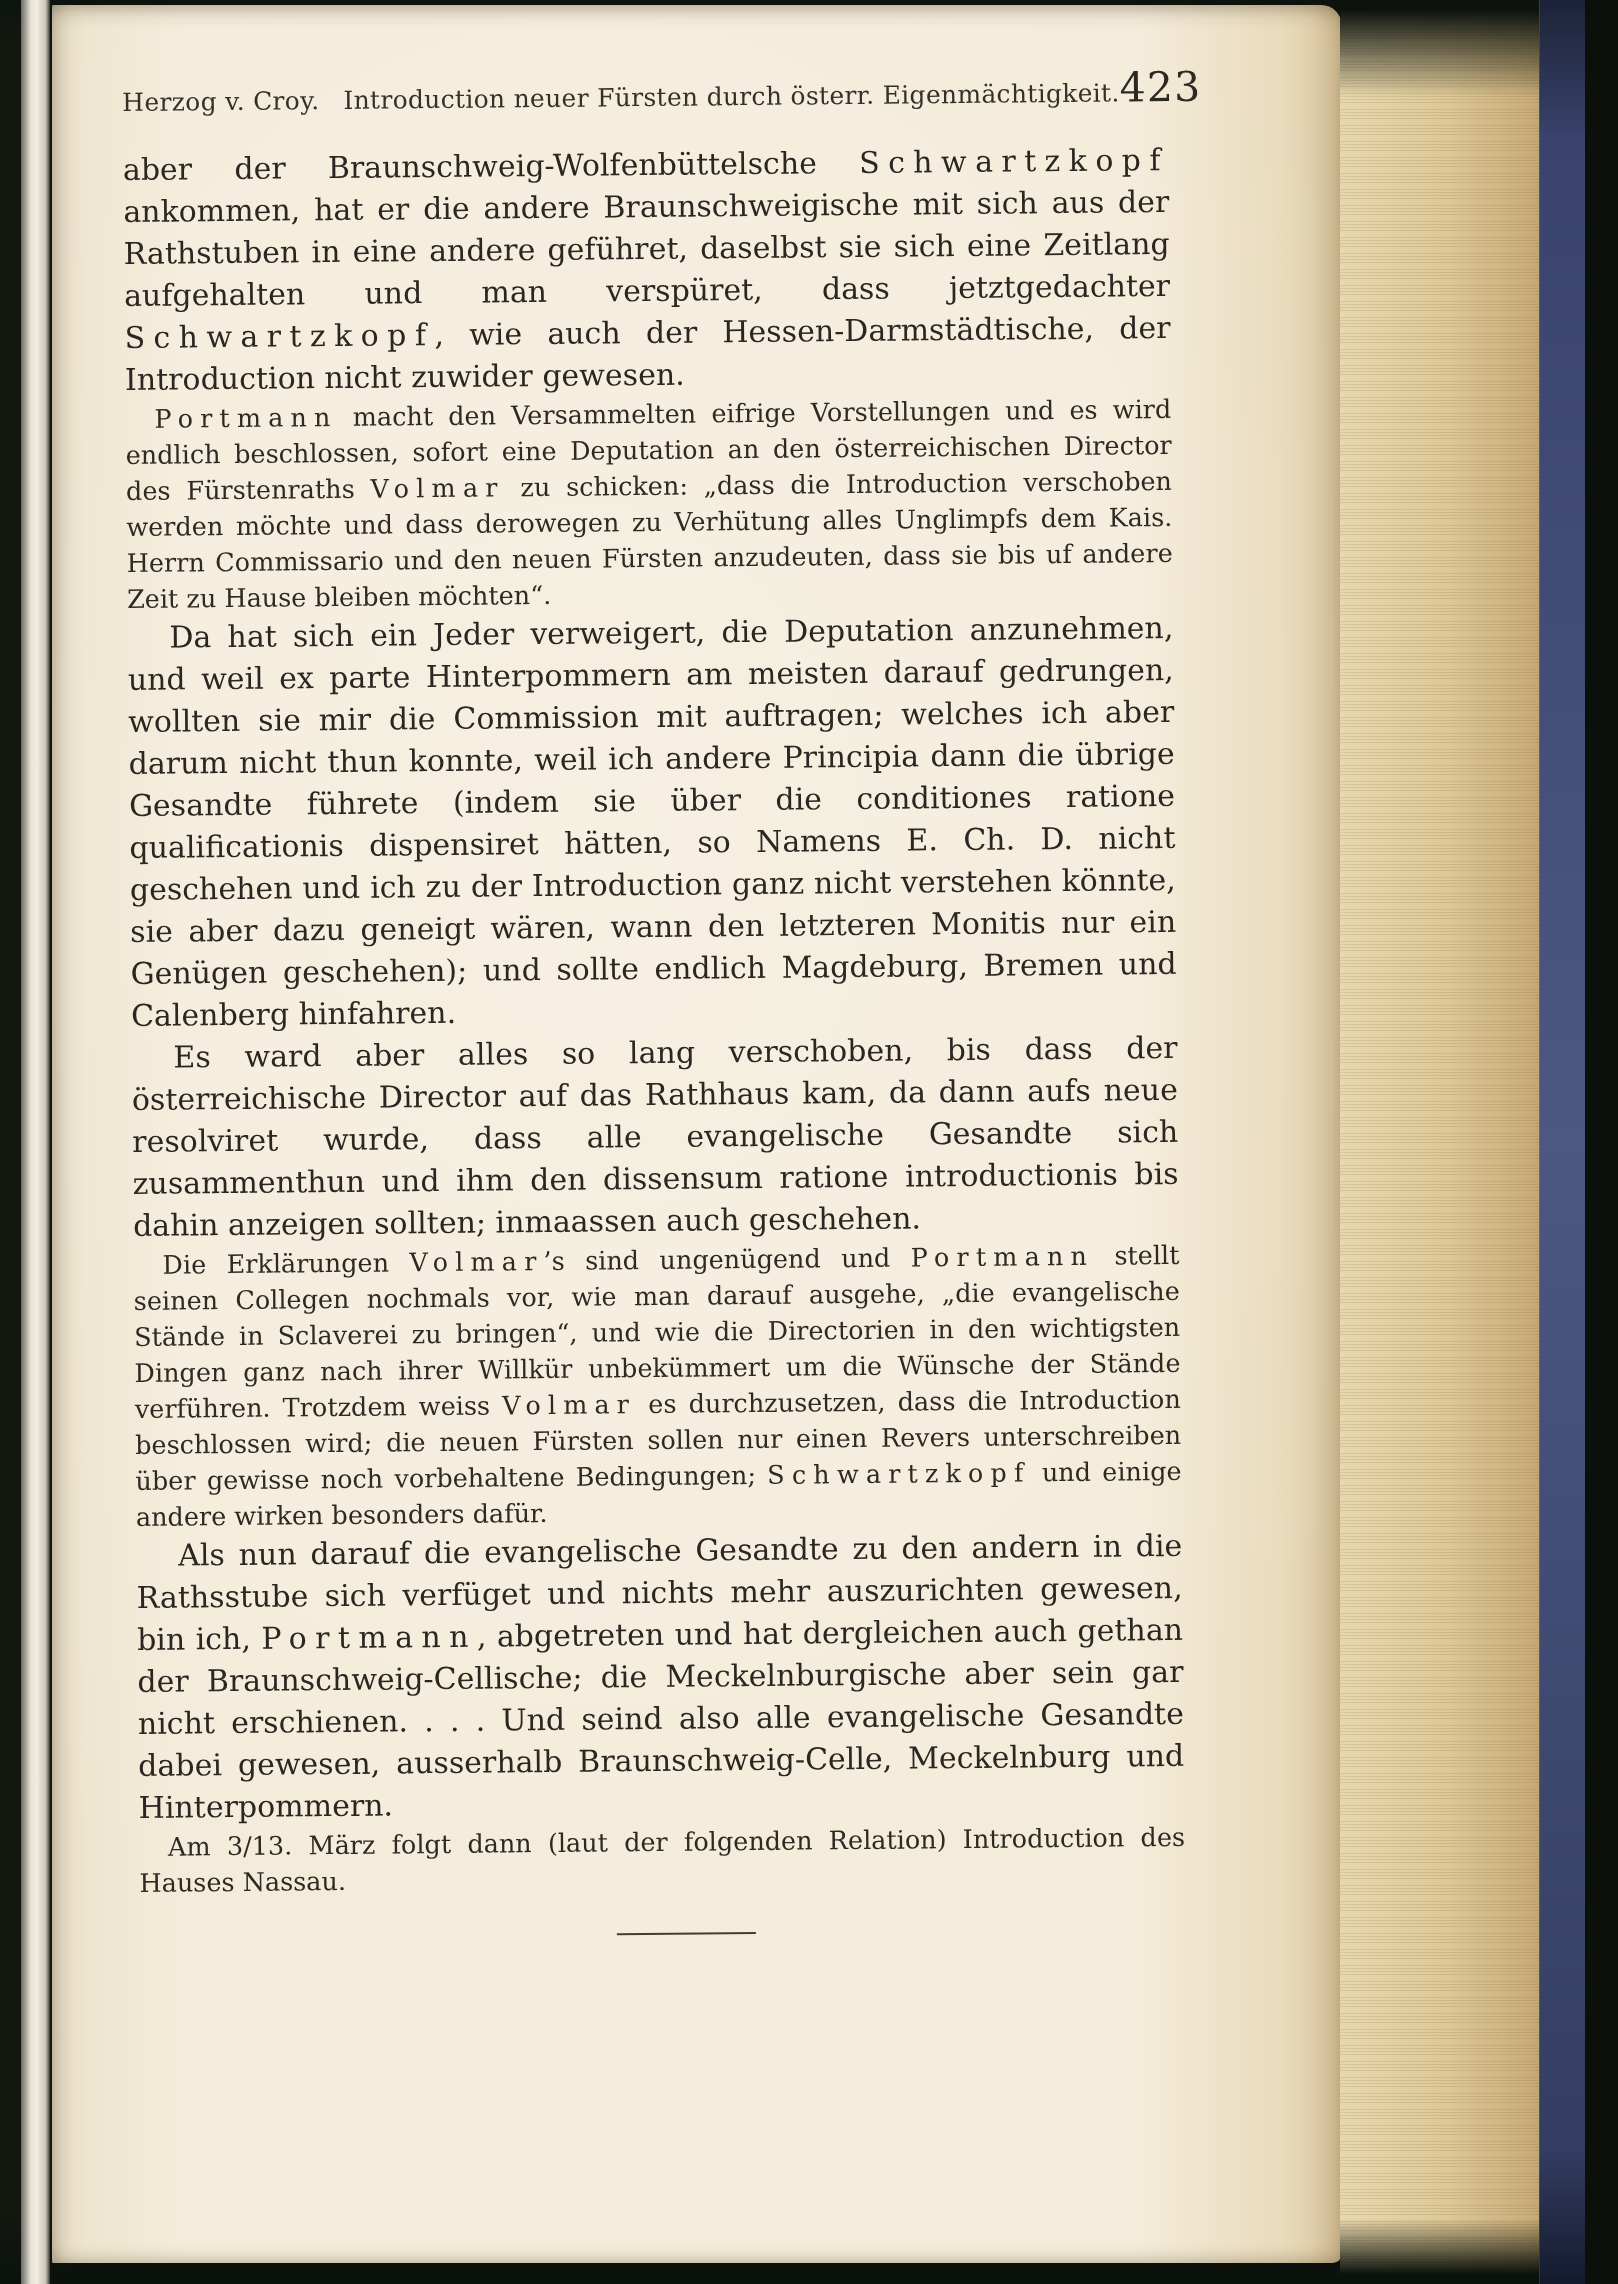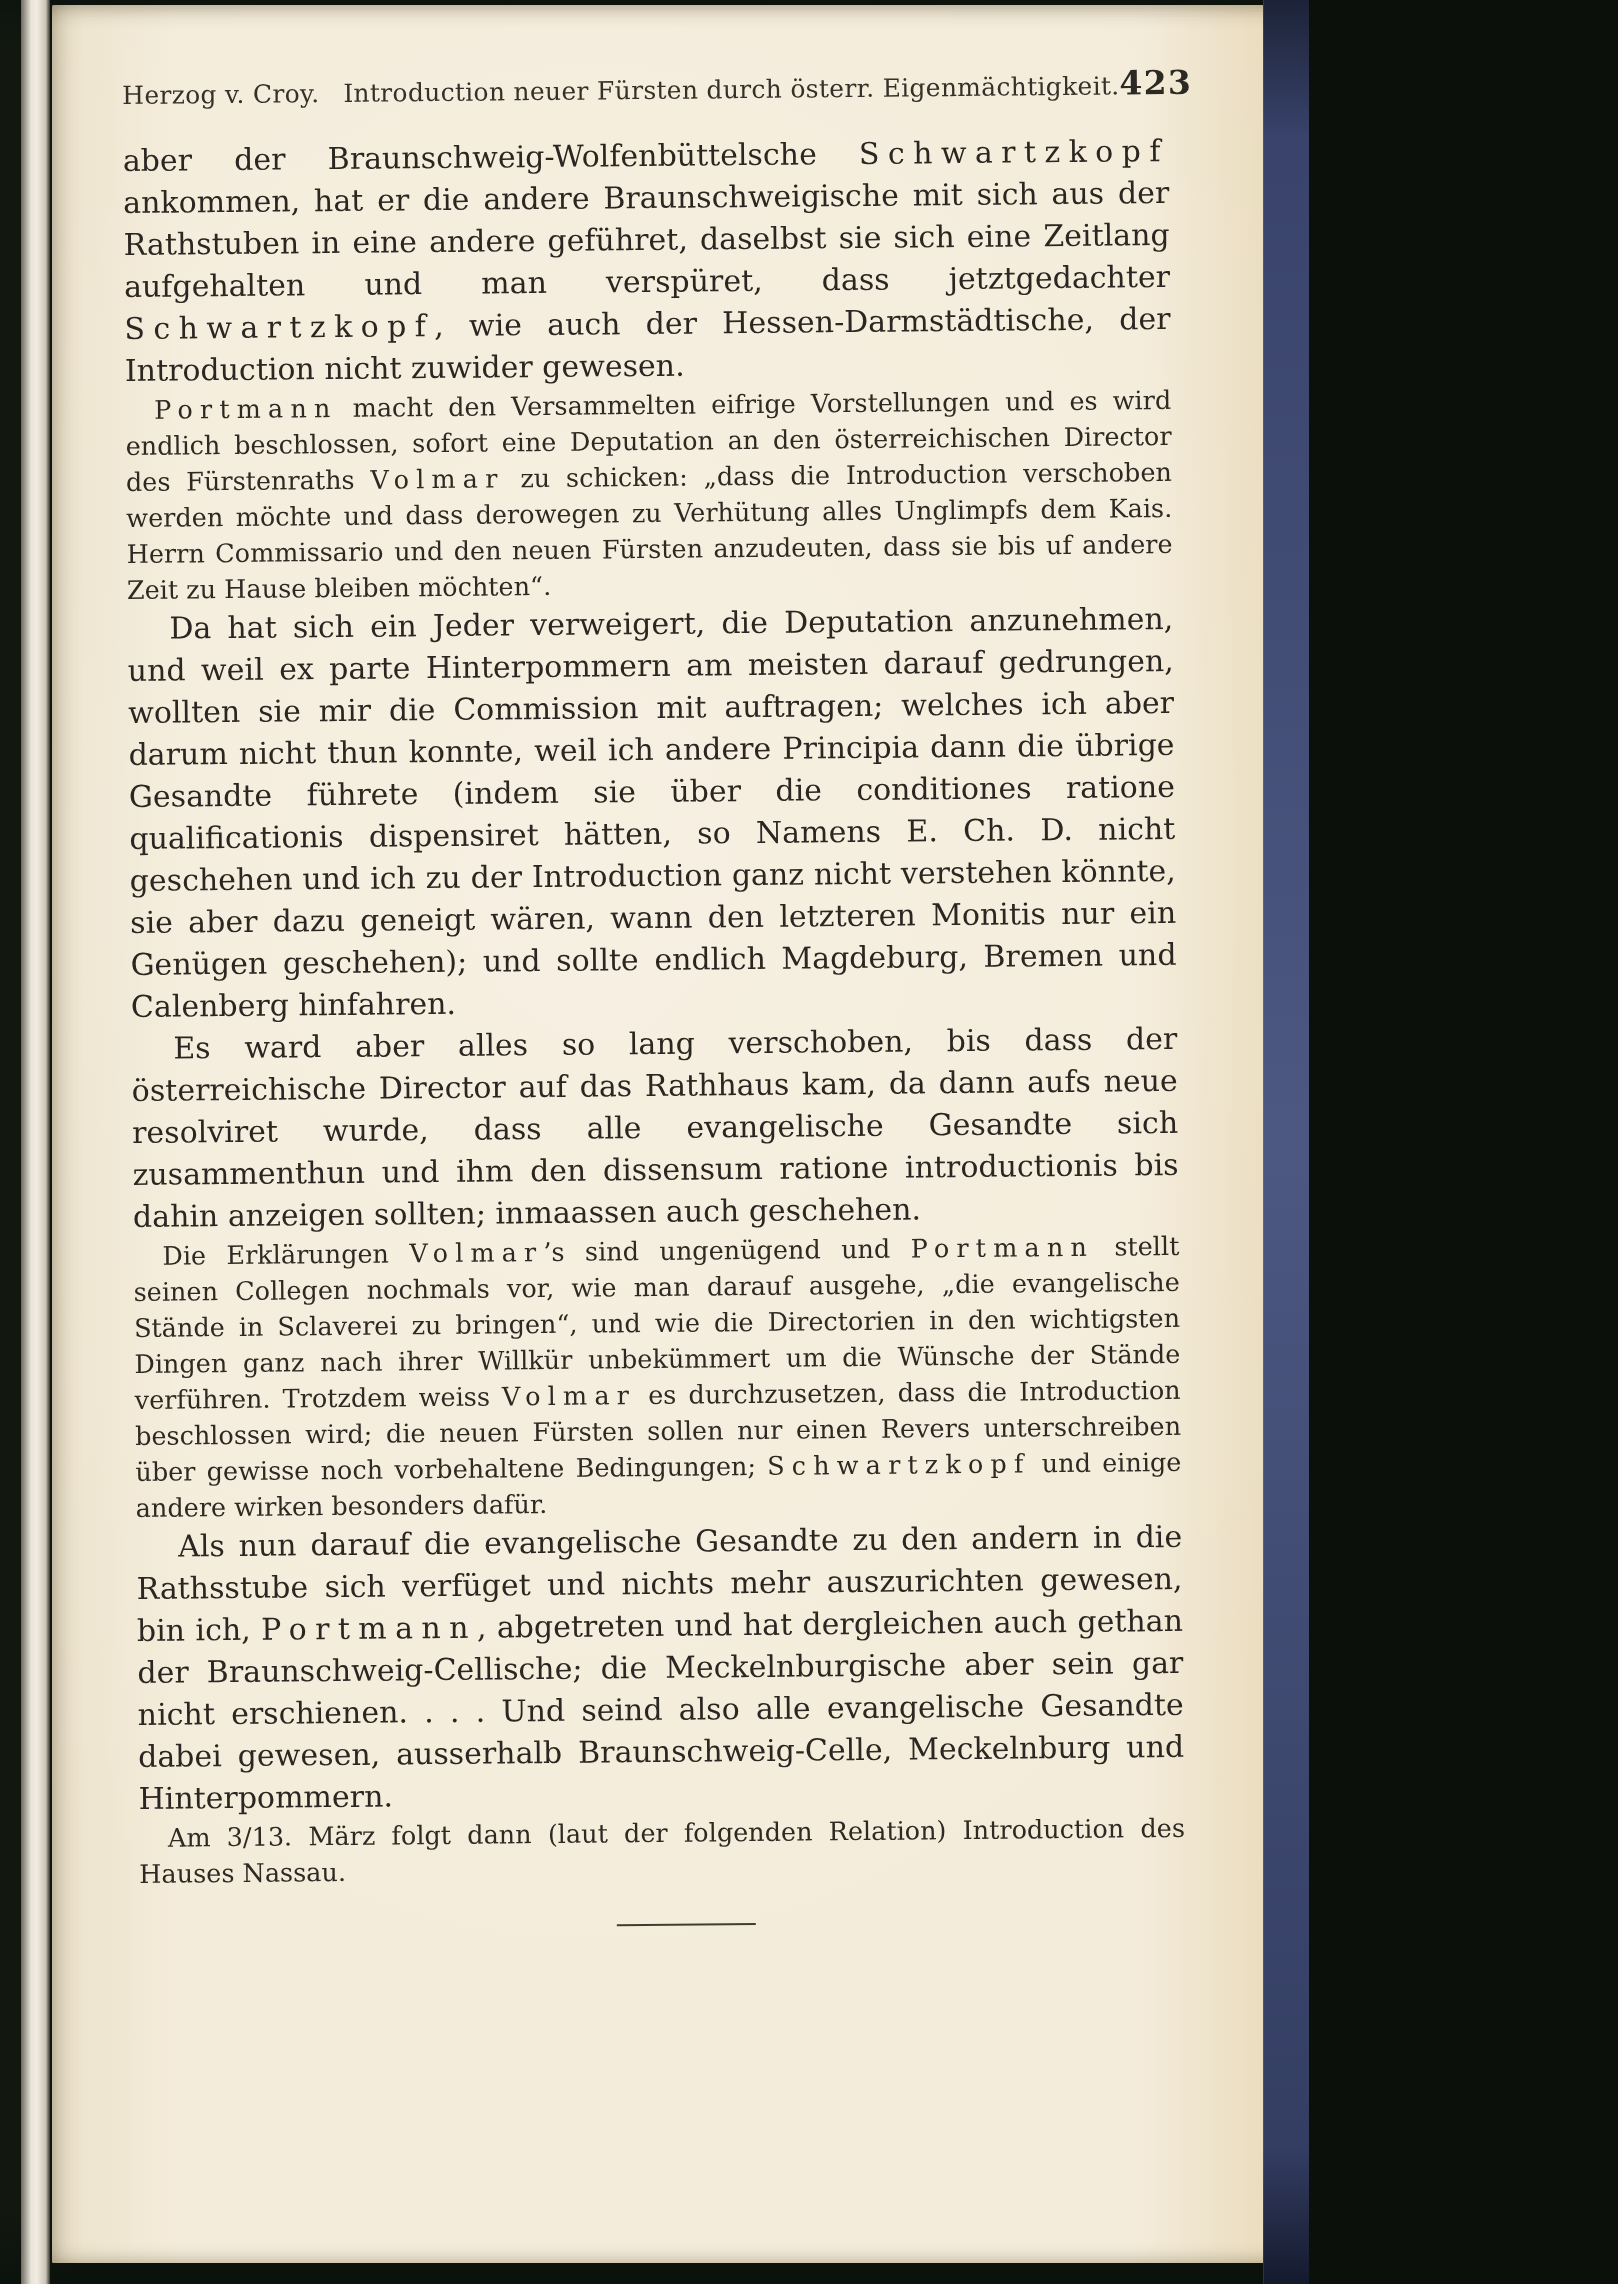--- a/index.html
+++ b/index.html
@@ -1,20 +1,20 @@
 <!DOCTYPE html>
 <html lang="de" style="font-size:13px"><head>
 <meta charset="utf-8">
 <style>
   html,body { margin:0; padding:0; }
   body { background:#0b100b; }
 
   .scene {
     position:relative;
-    width:1309px; height:2284px;
+    width:1585px; height:2284px;
     overflow:hidden;
     background:linear-gradient(to bottom, #0d140e 0%, #121810 2%, #121810 97%, #0b110c 100%);
     font-family:"DejaVu Serif", serif;
   }
 
   
   .facing-edge {
     position:absolute; left:21px; top:0; width:29px; height:100%;
     background:linear-gradient(to right, #6f6b61 0%, #e9e5da 35%, #f0ece1 55%, #c9c4b6 85%, #3a382f 100%);
   }
@@ -39,21 +39,21 @@
     position:absolute; left:70px; top:68px; width:1046px;
     transform:rotate(-0.55deg); transform-origin:0 0;
   }
 
   .header {
     display:flex; justify-content:space-between; align-items:baseline;
     color:#35312a; font-size:25px; letter-spacing:0.3px;
     white-space:nowrap;
   }
   .h-left { display:flex; gap:24px; align-items:baseline; }
-  .pagenum { font-size:33px; font-weight:700; color:#2c2924; letter-spacing:1.2px; }
+  .pagenum { font-size:41px; font-weight:400; color:#2c2924; letter-spacing:1.2px; }
 
   .text-block { margin-top:27.5px; }
   .par { margin:0; text-align:justify; hyphens:auto; -webkit-hyphens:auto; }
   .par.normal { font-size:30px; line-height:42px; color:#2b2621; }
   .par.small  { font-size:25.5px; line-height:36px; color:#2e2923; }
   .par.indent { text-indent:42px; }
   .par.small.indent { text-indent:29px; }
   .sperr { letter-spacing:0.28em; }
 
   .rule {

